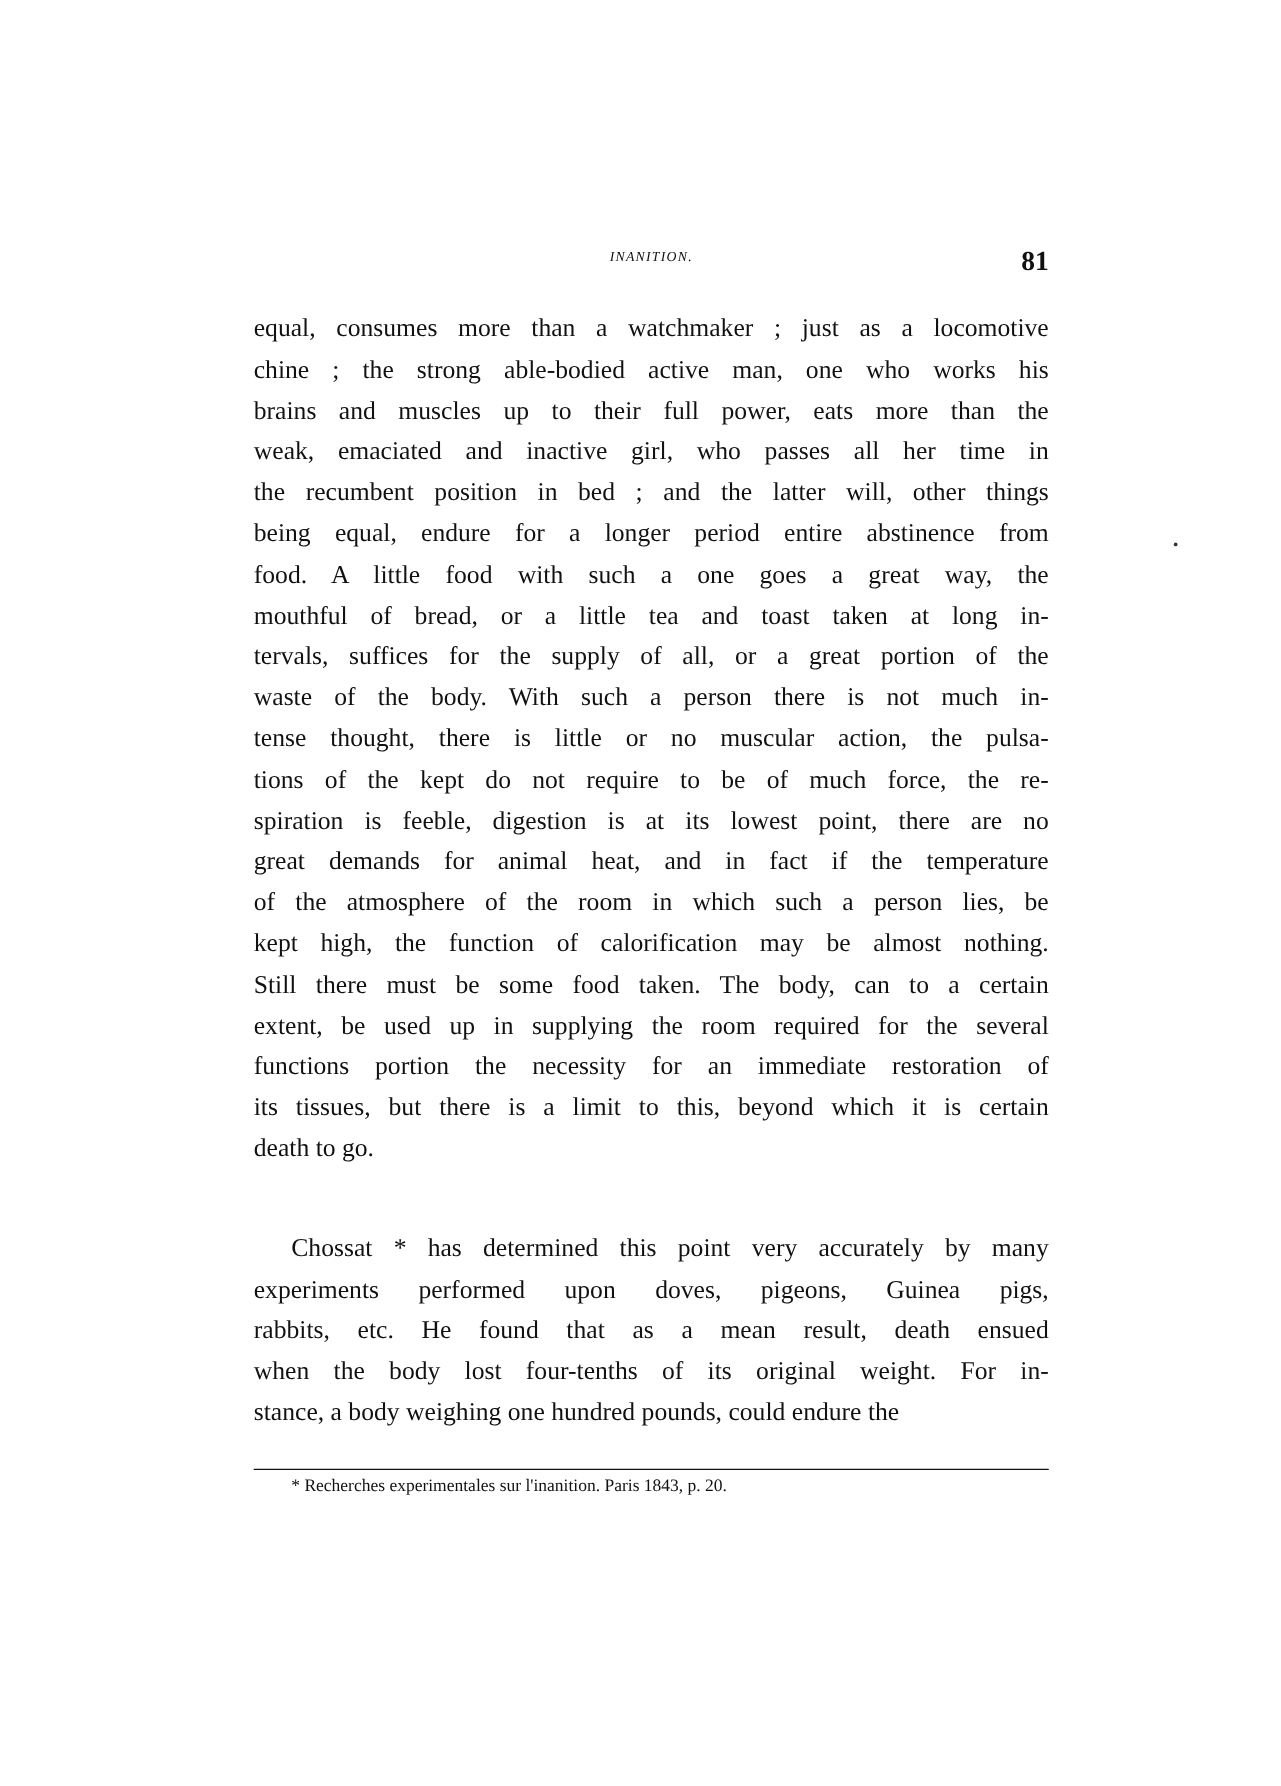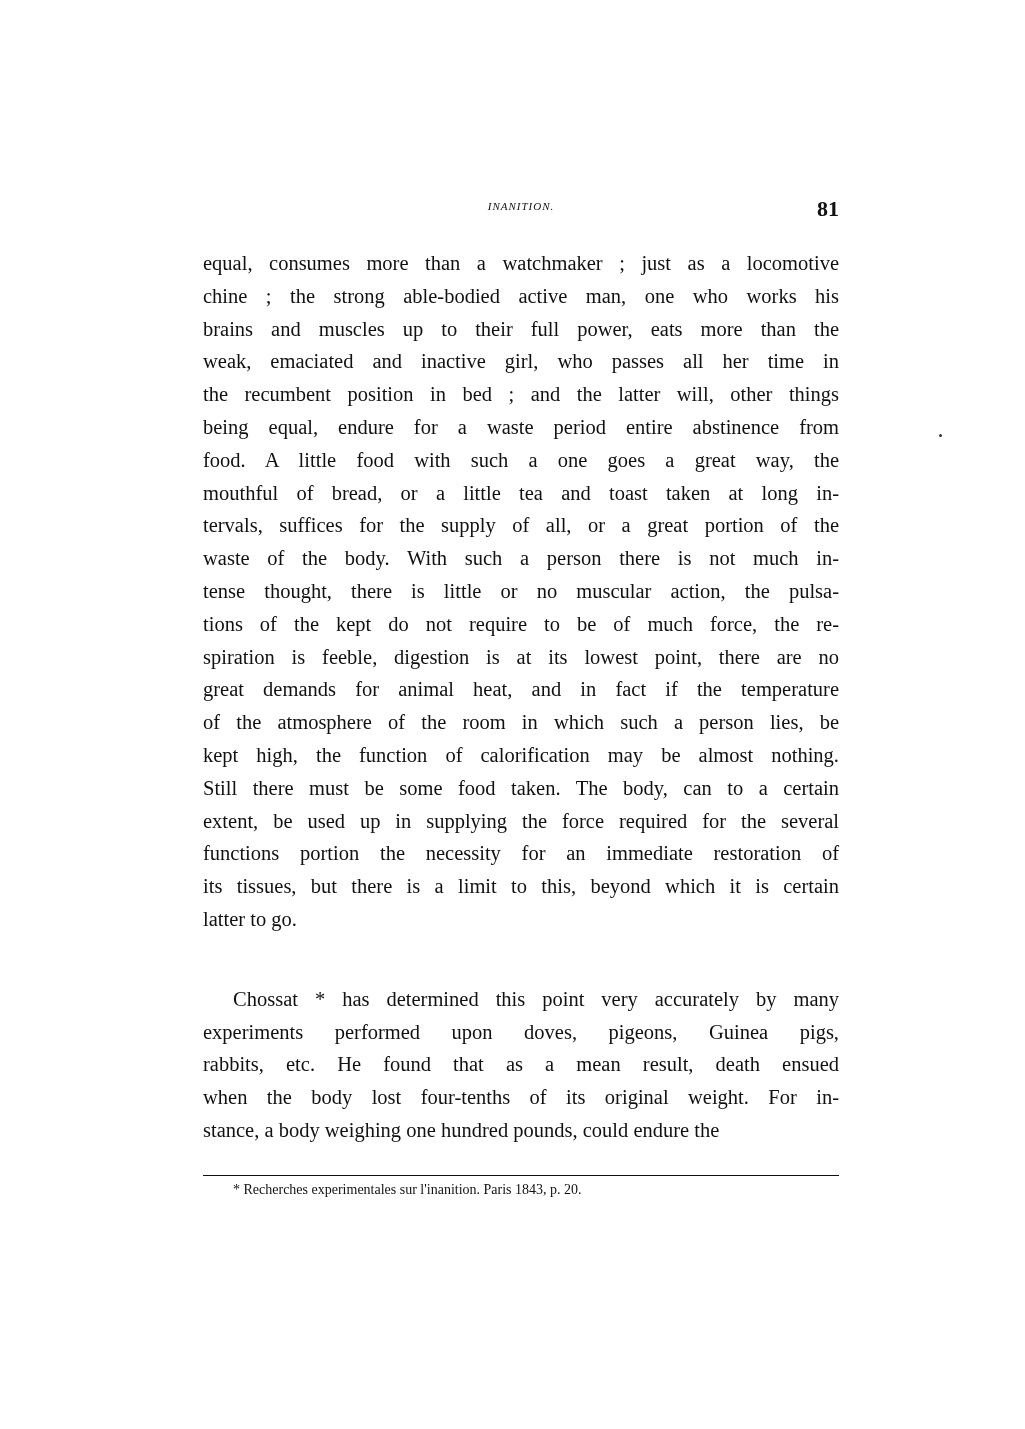--- a/index.html
+++ b/index.html
@@ -24,36 +24,36 @@
   <div class="page-num">81</div>
 </div>
 
 <div class="body-text">
   <div id="p0">
       <span class="line">equal, consumes more than a watchmaker ; just as a locomotive</span>
       <span class="line">chine ; the strong able-bodied active man, one who works his</span>
       <span class="line">brains and muscles up to their full power, eats more than the</span>
       <span class="line">weak, emaciated and inactive girl, who passes all her time in</span>
       <span class="line">the recumbent position in bed ; and the latter will, other things</span>
-      <span class="line">being equal, endure for a waste period entire abstinence from</span>
+      <span class="line">being equal, endure for a longer period entire abstinence from</span>
       <span class="line">food. A little food with such a one goes a great way, the</span>
       <span class="line">mouthful of bread, or a little tea and toast taken at long in-</span>
       <span class="line">tervals, suffices for the supply of all, or a great portion of the</span>
       <span class="line">waste of the body. With such a person there is not much in-</span>
       <span class="line">tense thought, there is little or no muscular action, the pulsa-</span>
       <span class="line">tions of the kept do not require to be of much force, the re-</span>
       <span class="line">spiration is feeble, digestion is at its lowest point, there are no</span>
       <span class="line">great demands for animal heat, and in fact if the temperature</span>
       <span class="line">of the atmosphere of the room in which such a person lies, be</span>
       <span class="line">kept high, the function of calorification may be almost nothing.</span>
       <span class="line">Still there must be some food taken. The body, can to a certain</span>
-      <span class="line">extent, be used up in supplying the force required for the several</span>
+      <span class="line">extent, be used up in supplying the room required for the several</span>
       <span class="line">functions portion the necessity for an immediate restoration of</span>
       <span class="line">its tissues, but there is a limit to this, beyond which it is certain</span>
-      <span class="line last">latter to go.</span>
+      <span class="line last">death to go.</span>
     </div>
   <div class="para-gap"></div>
   <div id="p1">
       <span class="line indent">Chossat * has determined this point very accurately by many</span>
       <span class="line">experiments performed upon doves, pigeons, Guinea pigs,</span>
       <span class="line">rabbits, etc. He found that as a mean result, death ensued</span>
       <span class="line">when the body lost four-tenths of its original weight. For in-</span>
       <span class="line last">stance, a body weighing one hundred pounds, could endure the</span>
     </div>
 </div>

